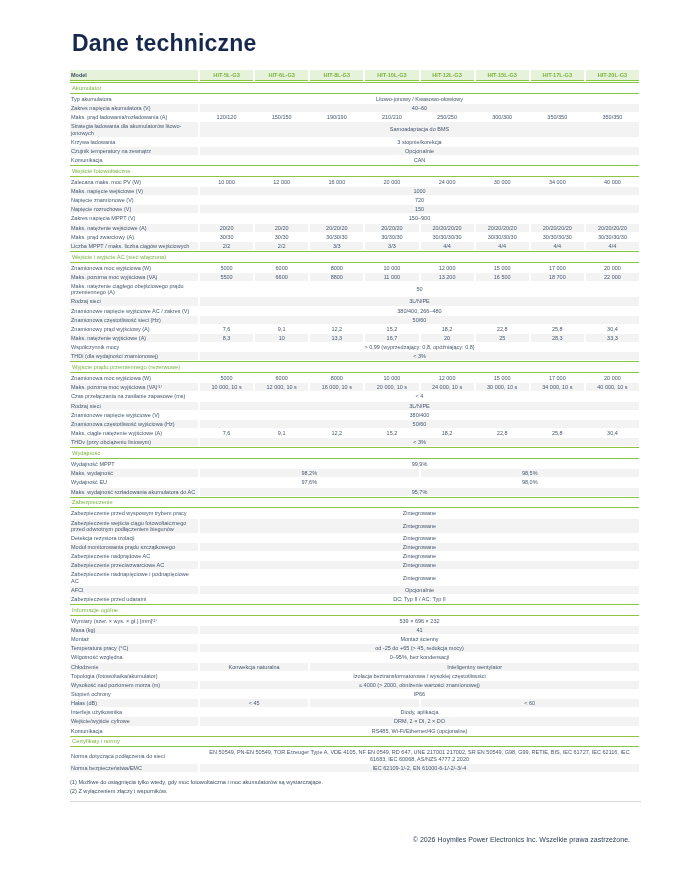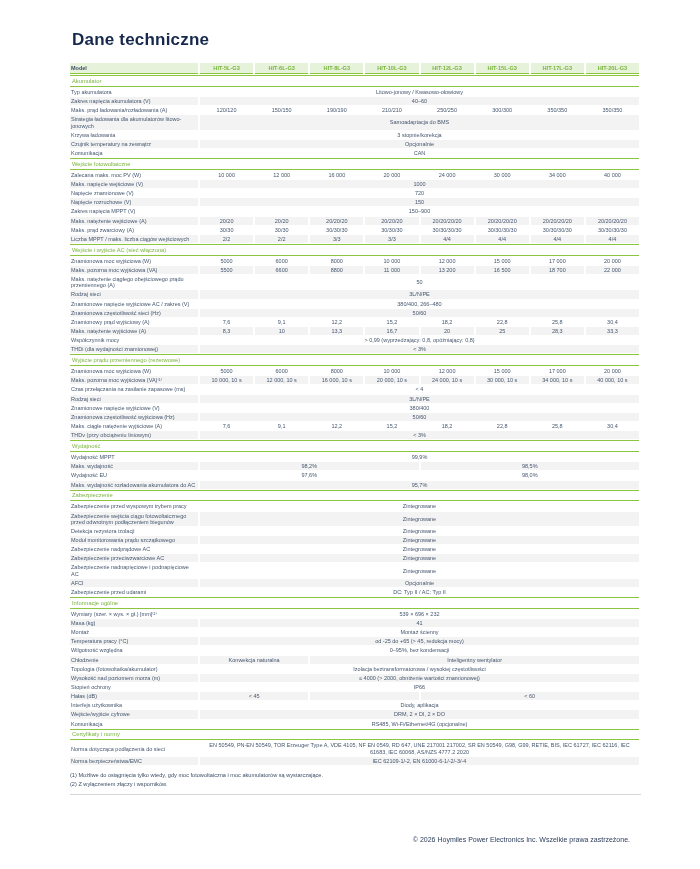--- a/index.html
+++ b/index.html
@@ -3,21 +3,21 @@
 <meta charset="utf-8">
 <style>
   html,body{margin:0;padding:0;background:#ffffff;}
   body{
     width:700px;height:869px;position:relative;overflow:hidden;
     font-family:"Liberation Sans","DejaVu Sans",sans-serif;
     -webkit-font-smoothing:antialiased;
   }
   .content{padding:30px 57px 0 70px;}
   .page-title{
-    font-size:17px;font-weight:bold;color:#16294d;margin:0 0 12px 2px;letter-spacing:.2px;
+    font-size:23px;font-weight:bold;color:#16294d;margin:0 0 12px 2px;letter-spacing:.2px;
   }
   table.spec{
     width:573px;table-layout:fixed;border-collapse:separate;border-spacing:2px 1px;
     font-size:5.5px;color:#45566e;margin-left:-2px;
   }
   table.spec td{padding:1px 1px;line-height:1.12;vertical-align:middle;overflow:hidden;}
   td.lbl{text-align:left;padding-left:2px;}
   td.val{text-align:center;}
   tr.alt td{background:#f3f3f3;}
   tr.model-row td{

